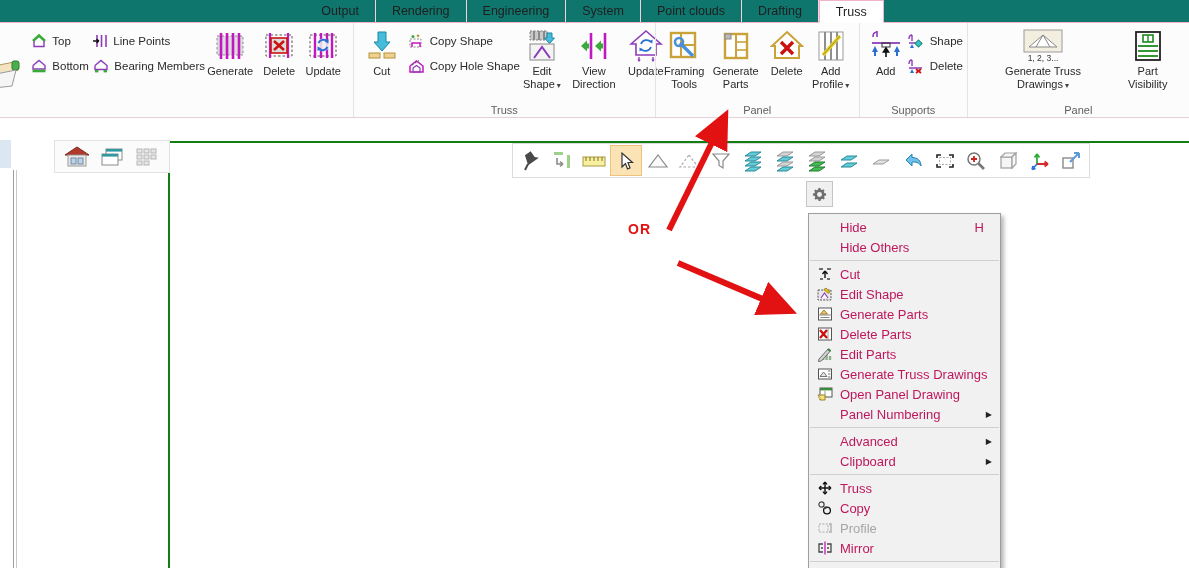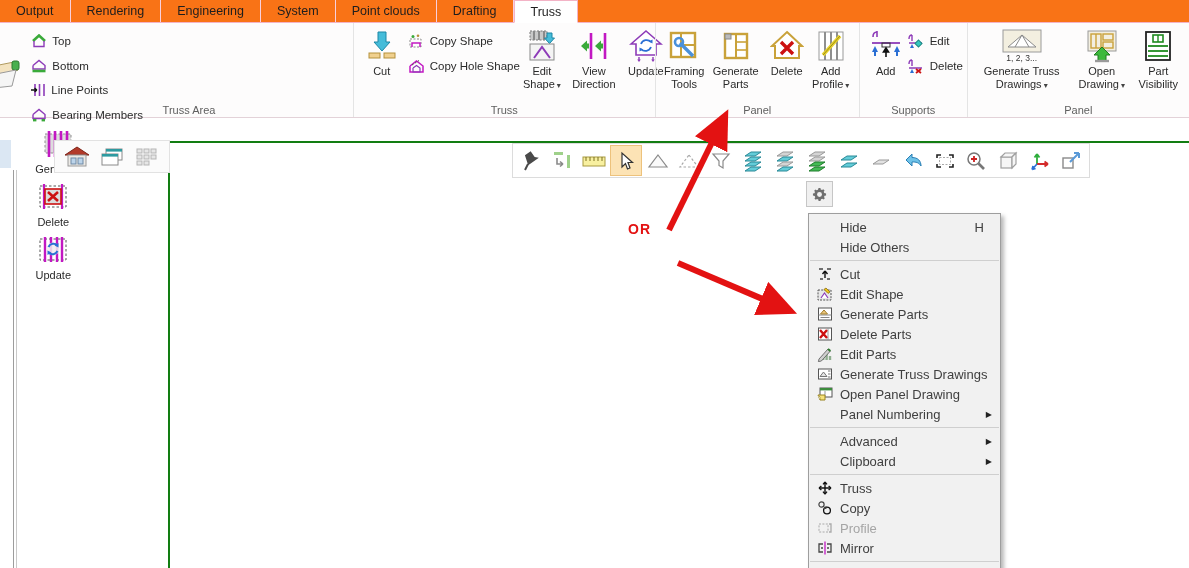--- a/index.html
+++ b/index.html
@@ -2,22 +2,22 @@
 <html><head>
 <meta charset="utf-8">
 <style>
   * { box-sizing: border-box; }
   html,body { margin:0; padding:0; }
   body {
     width:1189px; height:568px; overflow:hidden; position:relative;
     background:#fff; font-family:"Liberation Sans", sans-serif; color:#1e1e1e;
   }
   
-  .tabbar { position:absolute; top:0; left:0; right:0; height:23px; background:#f97316;
-            border-bottom:1px solid #f3b3c6; display:flex; z-index:5; }
+  .tabbar { position:absolute; top:0; left:0; right:0; height:23px; background:#0f766e;
+            border-bottom:1px solid #f3b3c6; display:flex; z-index:5;justify-content:center; }
   .tab { padding:0 16px; line-height:22px; font-size:12.5px; color:#1e1e1e;
          border-right:1px solid #f8cfdd; white-space:nowrap; }
   .tab.active { background:#fff; border:1px solid #f3b3c6; border-bottom:1px solid #fff;
                 margin-bottom:-1px; border-right:1px solid #f3b3c6; }
   
   .ribbon { position:absolute; top:23px; left:0; right:0; height:95px; background:#fdfcfc;
             border-bottom:1px solid #e3d2d8; display:flex; align-items:stretch; z-index:4; }
   .rgroup { position:relative; padding:3px 6px 16px 6px; display:flex; align-items:flex-start; }
   .rgroup + .rgroup { border-left:1px solid #e4e4e4; }
   .rgroup-label { position:absolute; bottom:1px; left:0; right:0; text-align:center;
@@ -49,21 +49,21 @@
   .tool { width:32px; height:31px; display:flex; align-items:center; justify-content:center; }
   .tool.active { background:#fce3b5; border:1px solid #edc27c; }
   
   .gear-btn { position:absolute; top:181px; left:806px; width:27px; height:26px;
               background:#f0f0f0; border:1px solid #c6c6c6; display:flex;
               align-items:center; justify-content:center; z-index:10; }
   
   .cmenu { position:absolute; top:213px; left:808px; width:193px; background:#f1f1f1;
            border:1px solid #9e9e9e; box-shadow:3px 3px 4px rgba(0,0,0,.28);
            padding:3px 0 18px 0; z-index:40; }
-  .mi { display:flex; align-items:center; height:20px; padding:0 6px 0 5px; font-size:13px; color:#404040; }
+  .mi { display:flex; align-items:center; height:20px; padding:0 6px 0 5px; font-size:13px; color:#be185d; }
   .mi .mic { width:22px; height:16px; display:flex; align-items:center; justify-content:center; flex:none; }
   .mi .mlabel { flex:1; white-space:nowrap; padding-left:4px; }
   .mi .mshort { padding-right:10px; font-size:13px; }
   .mi.disabled { color:#a5a5a5; }
   .mi.has-sub::after { content:"▶"; font-size:8px; color:#222; margin-right:2px; }
   .msep { height:1px; background:#cfcfcf; margin:3px 1px; }
   
   .overlay { position:absolute; inset:0; z-index:50; pointer-events:none; }
   .or-label { position:absolute; top:221px; left:628px; z-index:50; pointer-events:none;
               font-size:14px; font-weight:bold; color:#e31212; letter-spacing:1px;
@@ -90,21 +90,21 @@
     <span class="ic">
       <svg width="26" height="30" viewBox="0 0 26 30">
         <polygon points="-6,6 14,2 18,10 2,16" fill="#f3e3c0" stroke="#b09a60"></polygon>
         <rect x="12" y="1" width="7" height="9" rx="2" fill="#49b04e" stroke="#2c7c30"></rect>
         <polygon points="-4,14 16,10 12,26 -6,28" fill="#f5f5f5" stroke="#9a9a9a"></polygon>
       </svg>
     </span>
     <span>dit</span>
   </div>
 
-  <div class="rgroup" style="width:336px;flex-direction:column;">
+  <div class="rgroup" style="width:336px;">
     <div class="btn-col" style="width:62px;">
       <div class="btn-sm">
         <span>
           <svg width="16" height="14" viewBox="0 0 16 14">
             <polyline points="2,7 8,1.5 14,7" fill="none" stroke="#3aaa3a" stroke-width="2.6"></polyline>
             <polyline points="3,7 3,12.5 13,12.5 13,7" fill="none" stroke="#8d3bb8" stroke-width="1.4"></polyline>
           </svg>
           </span>
         <span>Top</span>
       </div>
@@ -180,21 +180,20 @@
               <line x1="25" y1="3" x2="25" y2="28"></line>
           </g>
           <circle cx="16" cy="15" r="6.5" fill="#eee" opacity="0.85"></circle>
           <path d="M11.5 13 a5.5 5.5 0 0 1 9 -1.5 M20.5 17 a5.5 5.5 0 0 1 -9 1.5" fill="none" stroke="#2b6fd4" stroke-width="2"></path>
           <polygon points="21.5,9 21.5,13.5 17.5,11.5" fill="#2b6fd4"></polygon>
           <polygon points="10.5,21 10.5,16.5 14.5,18.5" fill="#2b6fd4"></polygon>
         </svg>
         </span>
       <span>Update</span>
     </div>
-    <div class="rgroup-label">Truss Area</div>
   </div>
 
   <div class="rgroup" style="width:302px;">
     <div class="btn-lg">
       <span class="ic">
         <svg width="30" height="32" viewBox="0 0 30 32">
           <polygon points="11,2 19,2 19,12 23,12 15,21 7,12 11,12" fill="#45bcd9" stroke="#1d87a6"></polygon>
           <rect x="2" y="23" width="11" height="5" fill="#f0d08e" stroke="#b5913d"></rect>
           <rect x="17" y="23" width="11" height="5" fill="#f0d08e" stroke="#b5913d"></rect>
         </svg>
@@ -342,21 +341,21 @@
     <div class="btn-col" style="padding-left:2px;">
       <div class="btn-sm">
         <span>
           <svg width="17" height="15" viewBox="0 0 17 15">
             <path d="M4 1 v6 M4 1 q-3 0 -3 4" fill="none" stroke="#8d3bb8" stroke-width="1.4"></path>
             <line x1="1" y1="9" x2="14" y2="9" stroke="#8d3bb8" stroke-width="1.5"></line>
             <polygon points="4,10 2,14 6,14" fill="#2b6fd4"></polygon>
             <rect x="8" y="7" width="5" height="5" transform="rotate(45 10.5 9.5)" fill="#35c8c0" stroke="#1d8a84"></rect>
           </svg>
           </span>
-        <span>Edit</span>
+        <span>Shape</span>
       </div>
       <div class="btn-sm">
         <span>
           <svg width="17" height="15" viewBox="0 0 17 15">
             <path d="M4 1 v6 M4 1 q-3 0 -3 4" fill="none" stroke="#8d3bb8" stroke-width="1.4"></path>
             <line x1="1" y1="9" x2="14" y2="9" stroke="#8d3bb8" stroke-width="1.5"></line>
             <polygon points="4,10 2,14 6,14" fill="#2b6fd4"></polygon>
             <path d="M8 10 l5 4 M13 10 l-5 4" stroke="#cc1111" stroke-width="1.8"></path>
           </svg>
           </span>
@@ -372,36 +371,20 @@
         <svg width="40" height="24" viewBox="0 0 40 24">
           <rect x="1" y="1" width="38" height="22" fill="#f3efe0" stroke="#9a9a9a"></rect>
           <polyline points="6,18 20,6 34,18 6,18" fill="#fff" stroke="#8a8a8a"></polyline>
           <line x1="13" y1="18" x2="20" y2="6" stroke="#8a8a8a"></line>
           <line x1="27" y1="18" x2="20" y2="6" stroke="#8a8a8a"></line>
         </svg>
         <span style="font-size:8.5px; color:#333; line-height:10px;">1, 2, 3...</span>
       </span>
       <span><span>Generate Truss Drawings</span><span class="dd"></span></span>
     </div>
-    <div class="btn-lg" style="min-width:64px;">
-      <span class="ic">
-        <svg width="36" height="34" viewBox="0 0 36 34">
-          <rect x="4" y="2" width="28" height="20" fill="#f3efe0" stroke="#9a9a9a"></rect>
-          <g stroke="#c9a23a" stroke-width="1.4" fill="none">
-            <rect x="7" y="5" width="10" height="14"></rect>
-              <line x1="12" y1="5" x2="12" y2="19"></line>
-            <rect x="19" y="5" width="10" height="6"></rect>
-              <rect x="19" y="13" width="10" height="6"></rect>
-          </g>
-          <path d="M14 32 h8 v-6 h4 l-8 -8 -8 8 h4 z" fill="#3cb93c" stroke="#1f7d1f"></path>
-          <path d="M11 32 h14" stroke="#9a9a9a" stroke-width="2.4"></path>
-        </svg>
-        </span>
-      <span><span>Open Drawing</span><span class="dd"></span></span>
-    </div>
     <div class="btn-lg">
       <span class="ic">
         <svg width="32" height="34" viewBox="0 0 32 34">
           <rect x="4" y="3" width="24" height="28" fill="#fff" stroke="#222" stroke-width="1.8"></rect>
           <rect x="11" y="6" width="10" height="7" fill="none" stroke="#1f8a1f" stroke-width="1.6"></rect>
           <line x1="16" y1="6" x2="16" y2="13" stroke="#1f8a1f" stroke-width="1.4"></line>
           <g stroke="#1f8a1f" stroke-width="1.8">
             <line x1="6" y1="17" x2="26" y2="17"></line>
               <line x1="6" y1="22" x2="26" y2="22"></line>
               <line x1="6" y1="27" x2="26" y2="27"></line>

